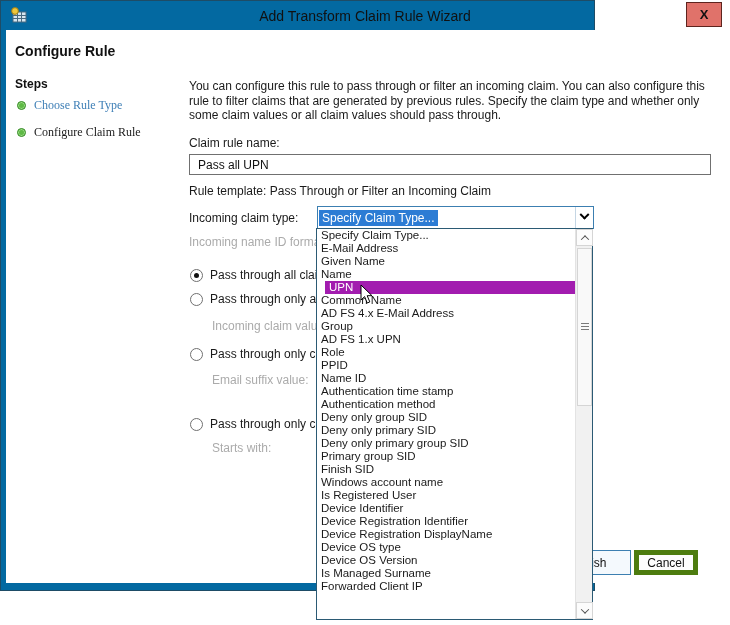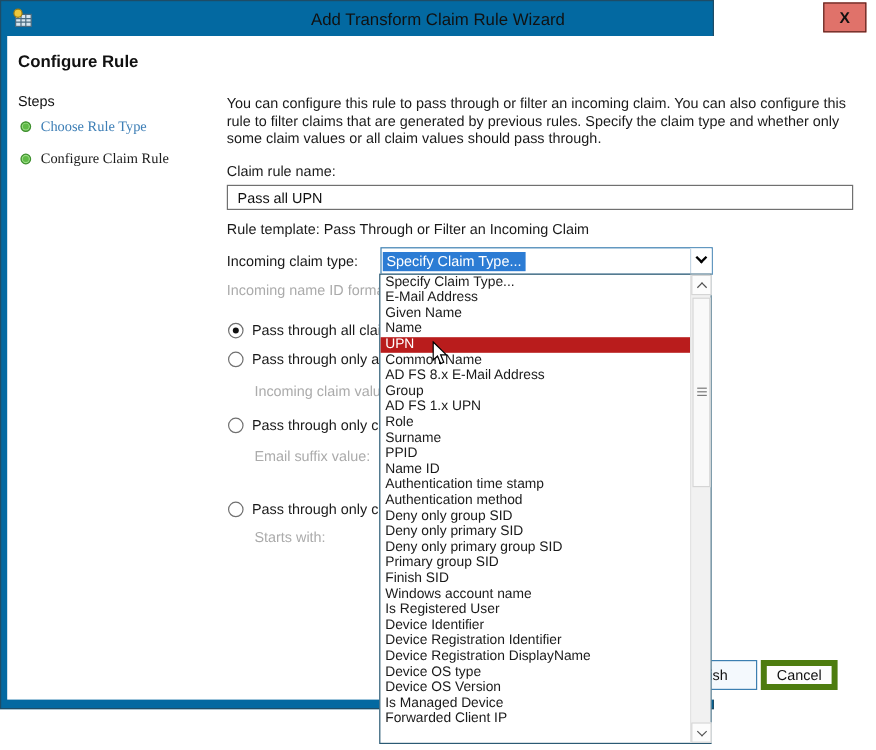--- a/index.html
+++ b/index.html
@@ -16,21 +16,21 @@
   .app-icon { position:absolute; left:8px; top:5px; width:19px; height:19px; }
   .close-btn { position:absolute; left:685px; top:1px; width:36px; height:25px;
                background:#E0726A; border:1px solid #5E241E;
                color:#111; font-weight:bold; font-size:13px;
                display:flex; align-items:center; justify-content:center; cursor:default; }
 
   .content { position:absolute; left:5px; top:29px; width:718px; height:553px; background:#fff; }
 
   
   .h-configure { position:absolute; left:9px; top:13px; font-size:14px; font-weight:bold; color:#111; }
-  .h-steps { position:absolute; left:9px; top:47px; font-size:12px; font-weight:normal; color:#111; }
+  .h-steps { position:absolute; left:9px; top:47px; font-size:12px; font-weight:bold; color:#111; }
   .step-row { position:absolute; left:11px; display:flex; align-items:center;font-family:Liberation Serif, serif; }
   .bullet { width:9px; height:9px; border-radius:50%; background:#5FBA46;
             border:1px solid #3E8F2E; box-shadow:inset 0 0 0 1px #9ADC85; margin-right:8px; }
   .step-link { font-size:12px; color:#3E7FB6; }
   .step-current { font-size:12px; color:#1a1a1a; }
 
   
   .para { position:absolute; left:183px; top:49px; width:527px; font-size:12px;
           line-height:14.5px; color:#1a1a1a; }
   .lbl { position:absolute; font-size:12px; color:#1a1a1a; }
@@ -62,21 +62,21 @@
          display:flex; align-items:center; justify-content:center; cursor:default; }
   .btn-finish { left:544px; top:520px; width:81px; background:#F4F9FD; border:1px solid #3C7FB1; }
   .btn-cancel { left:628px; top:520px; width:64px; background:#FDFDFD; border:5px solid #4d7c0f; }
 
   
   .listbox { position:absolute; left:316px; top:228px; width:277px; height:392px;
              background:#fff; border:1px solid #2B5A74; z-index:10; }
   .list-items { position:absolute; left:0; top:0; right:17px; bottom:0; overflow:hidden; }
   .list-item { height:13px; line-height:13px; font-size:11.5px; padding-left:4px;
                color:#1a1a1a; white-space:nowrap; }
-  .list-item.selected { background:#b91c1c; color:#fff; }
+  .list-item.selected { background:#a21caf; color:#fff;margin-left:8px; }
 
   
   .sbar { position:absolute; right:0; top:0; width:17px; height:100%; background:#F1F1F1;
           border-left:1px solid #E3E3E3; }
   .sbtn { position:absolute; left:0; width:17px; height:17px; background:#FCFCFC;
           border:1px solid #D5D5D5; display:flex; align-items:center; justify-content:center; }
   .sbtn.up { top:0; } .sbtn.down { bottom:0; }
   .schev { width:6px; height:6px; border-left:1px solid #505050; border-top:1px solid #505050; }
   .schev.u { transform:rotate(45deg) translate(1px,1px); }
   .schev.d { transform:rotate(225deg) translate(1px,1px); }
@@ -161,42 +161,41 @@
   </div>
 
   <div class="listbox">
     <div class="list-items">
         <div class="list-item">Specify Claim Type...</div>
         <div class="list-item">E-Mail Address</div>
         <div class="list-item">Given Name</div>
         <div class="list-item">Name</div>
         <div class="list-item selected">UPN</div>
         <div class="list-item">Common Name</div>
-        <div class="list-item">AD FS 8.x E-Mail Address</div>
+        <div class="list-item">AD FS 4.x E-Mail Address</div>
         <div class="list-item">Group</div>
         <div class="list-item">AD FS 1.x UPN</div>
         <div class="list-item">Role</div>
-        <div class="list-item">Surname</div>
         <div class="list-item">PPID</div>
         <div class="list-item">Name ID</div>
         <div class="list-item">Authentication time stamp</div>
         <div class="list-item">Authentication method</div>
         <div class="list-item">Deny only group SID</div>
         <div class="list-item">Deny only primary SID</div>
         <div class="list-item">Deny only primary group SID</div>
         <div class="list-item">Primary group SID</div>
         <div class="list-item">Finish SID</div>
         <div class="list-item">Windows account name</div>
         <div class="list-item">Is Registered User</div>
         <div class="list-item">Device Identifier</div>
         <div class="list-item">Device Registration Identifier</div>
         <div class="list-item">Device Registration DisplayName</div>
         <div class="list-item">Device OS type</div>
         <div class="list-item">Device OS Version</div>
-        <div class="list-item">Is Managed Device</div>
+        <div class="list-item">Is Managed Surname</div>
         <div class="list-item">Forwarded Client IP</div>
       </div>
     <div class="sbar">
       <div class="sbtn up">
         <span class="schev u"></span>
       </div>
       <div class="sthumb">
         <div class="grip">
             <div></div>
             <div></div>

